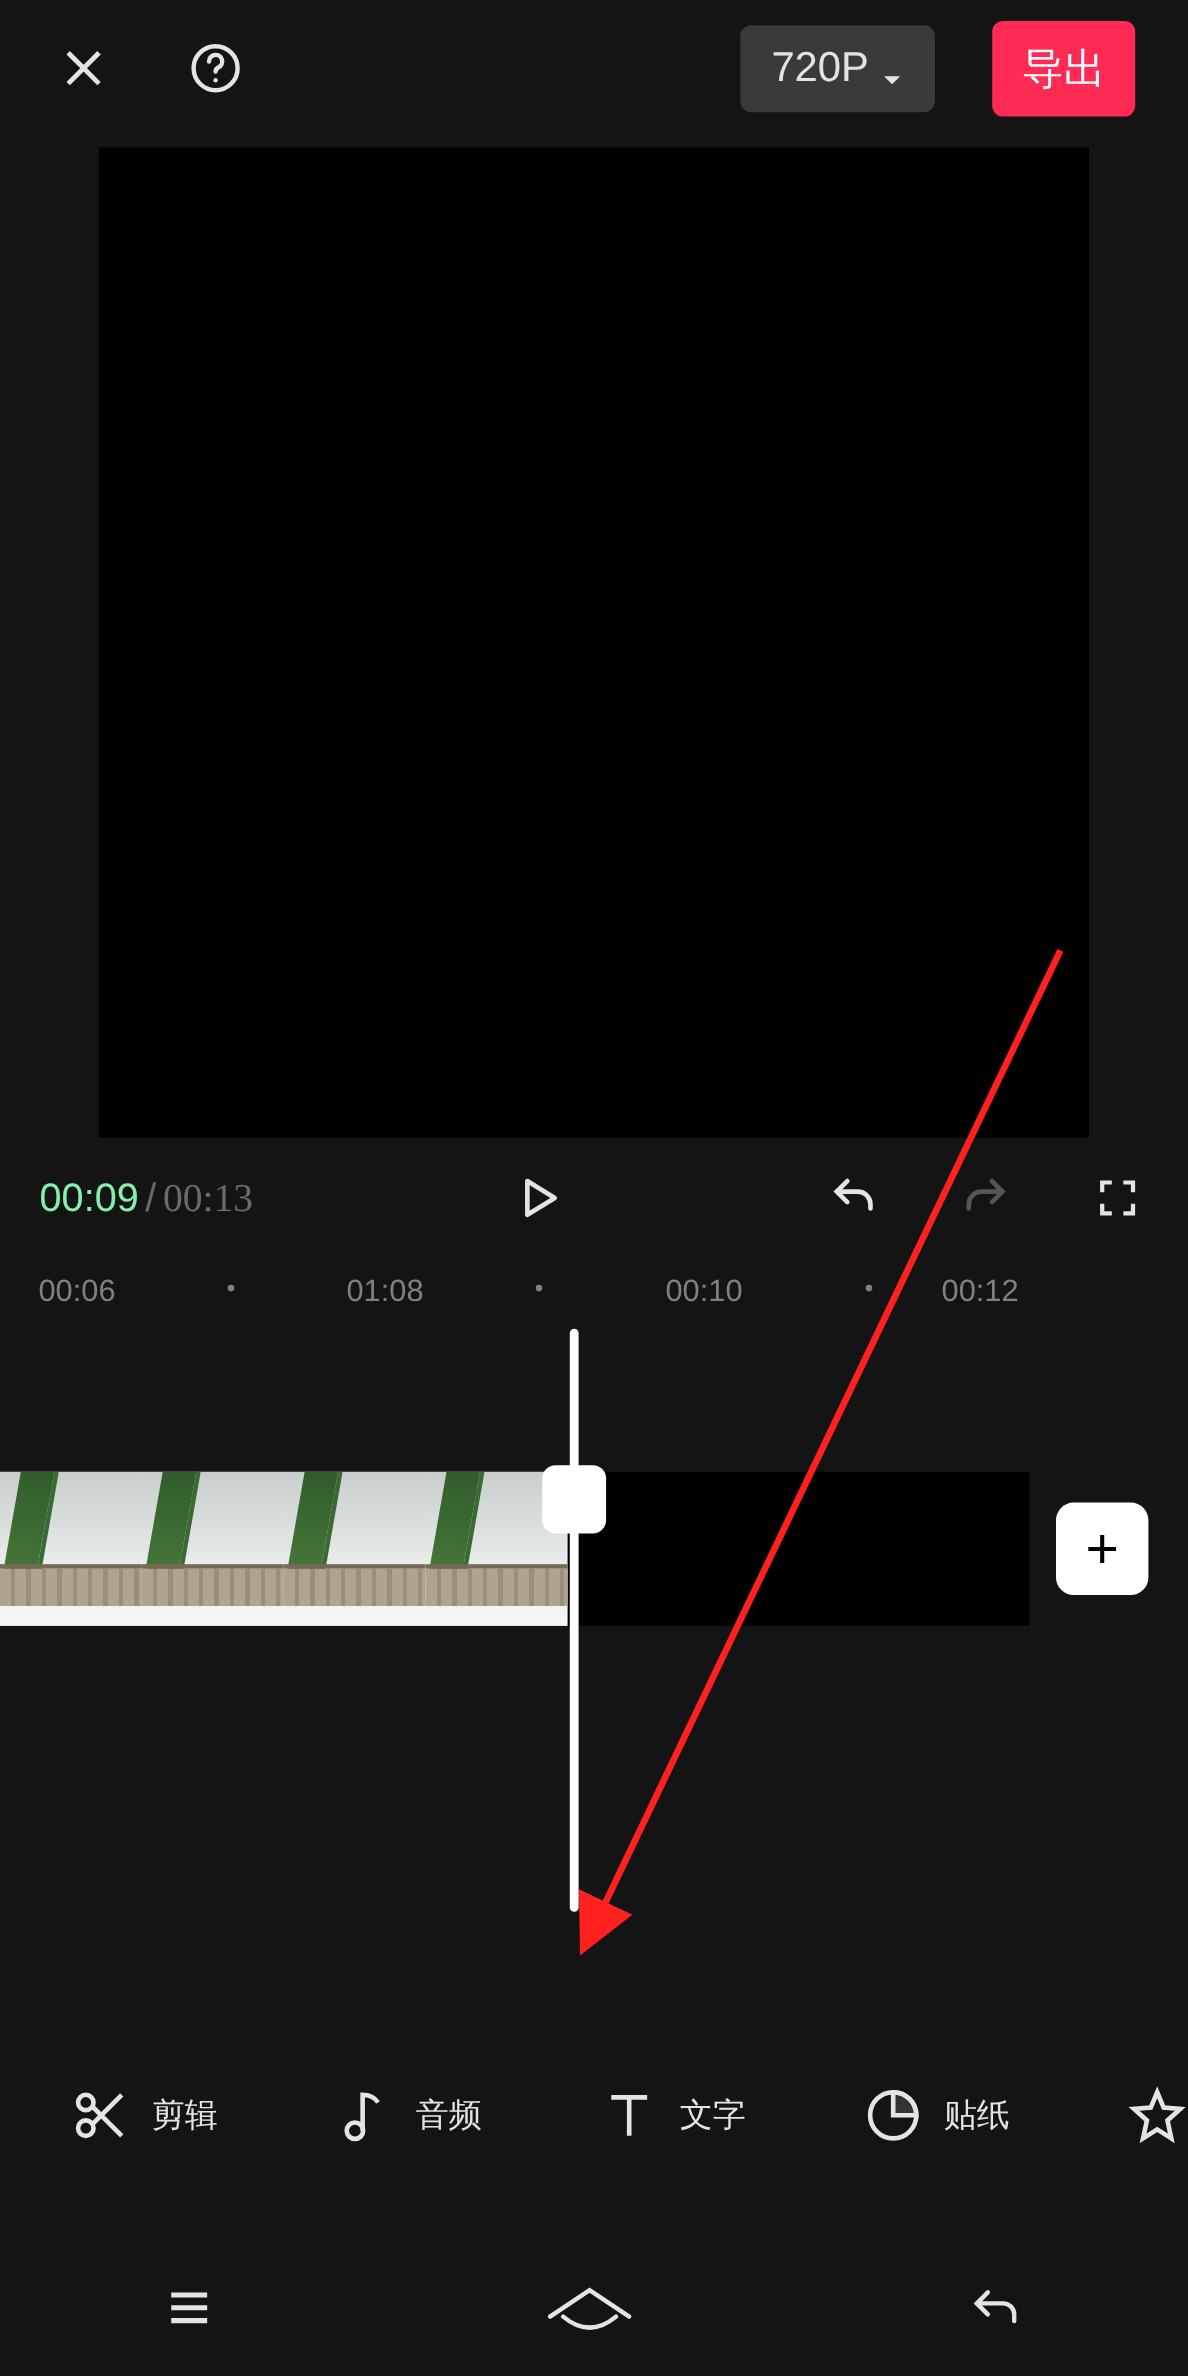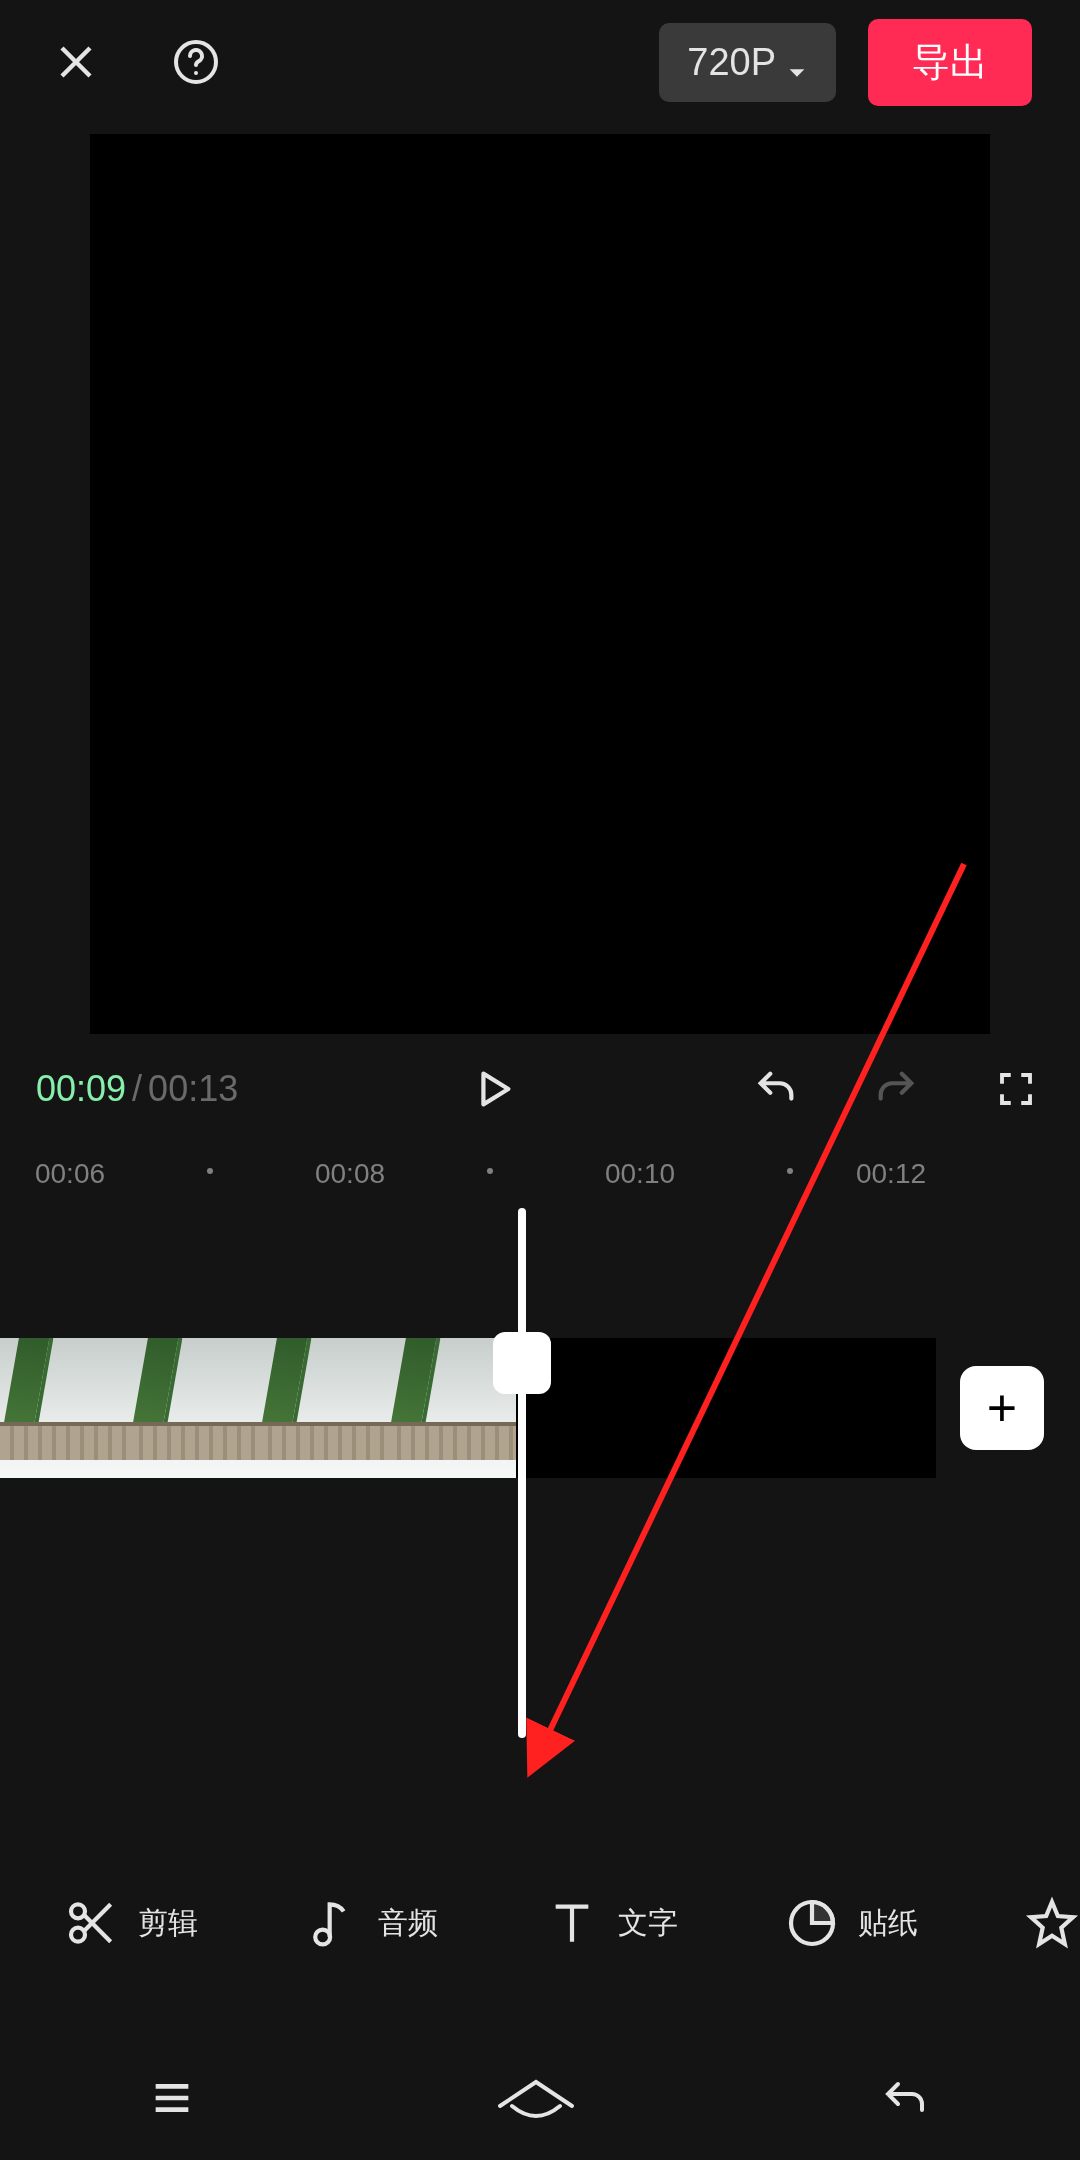--- a/index.html
+++ b/index.html
@@ -27,43 +27,44 @@
     background: #3a3a3a;
     border-radius: 10px;
     padding: 18px 28px;
     font-size: 38px;
     color: #e4e4e4;
     display:flex; align-items:flex-end; gap:10px;
   }
   .export-btn {
     background: #ff2b54;
     border-radius: 10px;
-    padding: 18px 44px;
+    padding: 18px 27px;
     font-size: 38px;
     color: #fff;
+    margin-left: 20px;
   }
 
   
   .preview {
     width: 900px;
     height: 900px;
     margin: 10px auto 0 auto;
     background: #000;
   }
 
   
   .playback {
     height: 110px;
     display: flex;
     align-items: center;
     padding: 0 36px;
   }
   .time-current { font-size: 36px; color: #86efac; }
   .time-sep { font-size: 36px; color: #6a6a6a; margin: 0 6px; }
-  .time-total { font-size: 36px; color: #6a6a6a; }
+  .time-total { font-size: 36px; color: #6a6a6a; font-family: Liberation Serif, serif; }
   .pb-spacer { flex: 1; }
   .pb-center { width:56px; height:56px; display:flex; align-items:center; justify-content:center; color:#e4e4e4; }
   .pb-right { margin-left:auto; display:flex; align-items:center; gap:64px; }
   .disabled { color:#555; }
 
   
   .ruler {
     height: 64px;
     position: relative;
     font-size: 28px;
@@ -218,21 +219,21 @@
       <svg viewBox="0 0 24 24" width="42" height="42" stroke="currentColor" stroke-width="2.2" fill="none">
           <path d="M4 9V4h5 M20 9V4h-5 M4 15v5h5 M20 15v5h-5"></path>
         </svg>
     </div>
   </div>
 </div>
 
 <div class="ruler">
   <span class="tick-label" style="left:70px">00:06</span>
   <span class="tick-dot" style="left:210px"></span>
-  <span class="tick-label" style="left:350px">00:08</span>
+  <span class="tick-label" style="left:350px">01:08</span>
   <span class="tick-dot" style="left:490px"></span>
   <span class="tick-label" style="left:640px">00:10</span>
   <span class="tick-dot" style="left:790px"></span>
   <span class="tick-label" style="left:891px">00:12</span>
 </div>
 
 <div class="timeline">
   <div class="track-row">
     <div class="clip" style="width:516px">
       <div class="thumb"></div>

